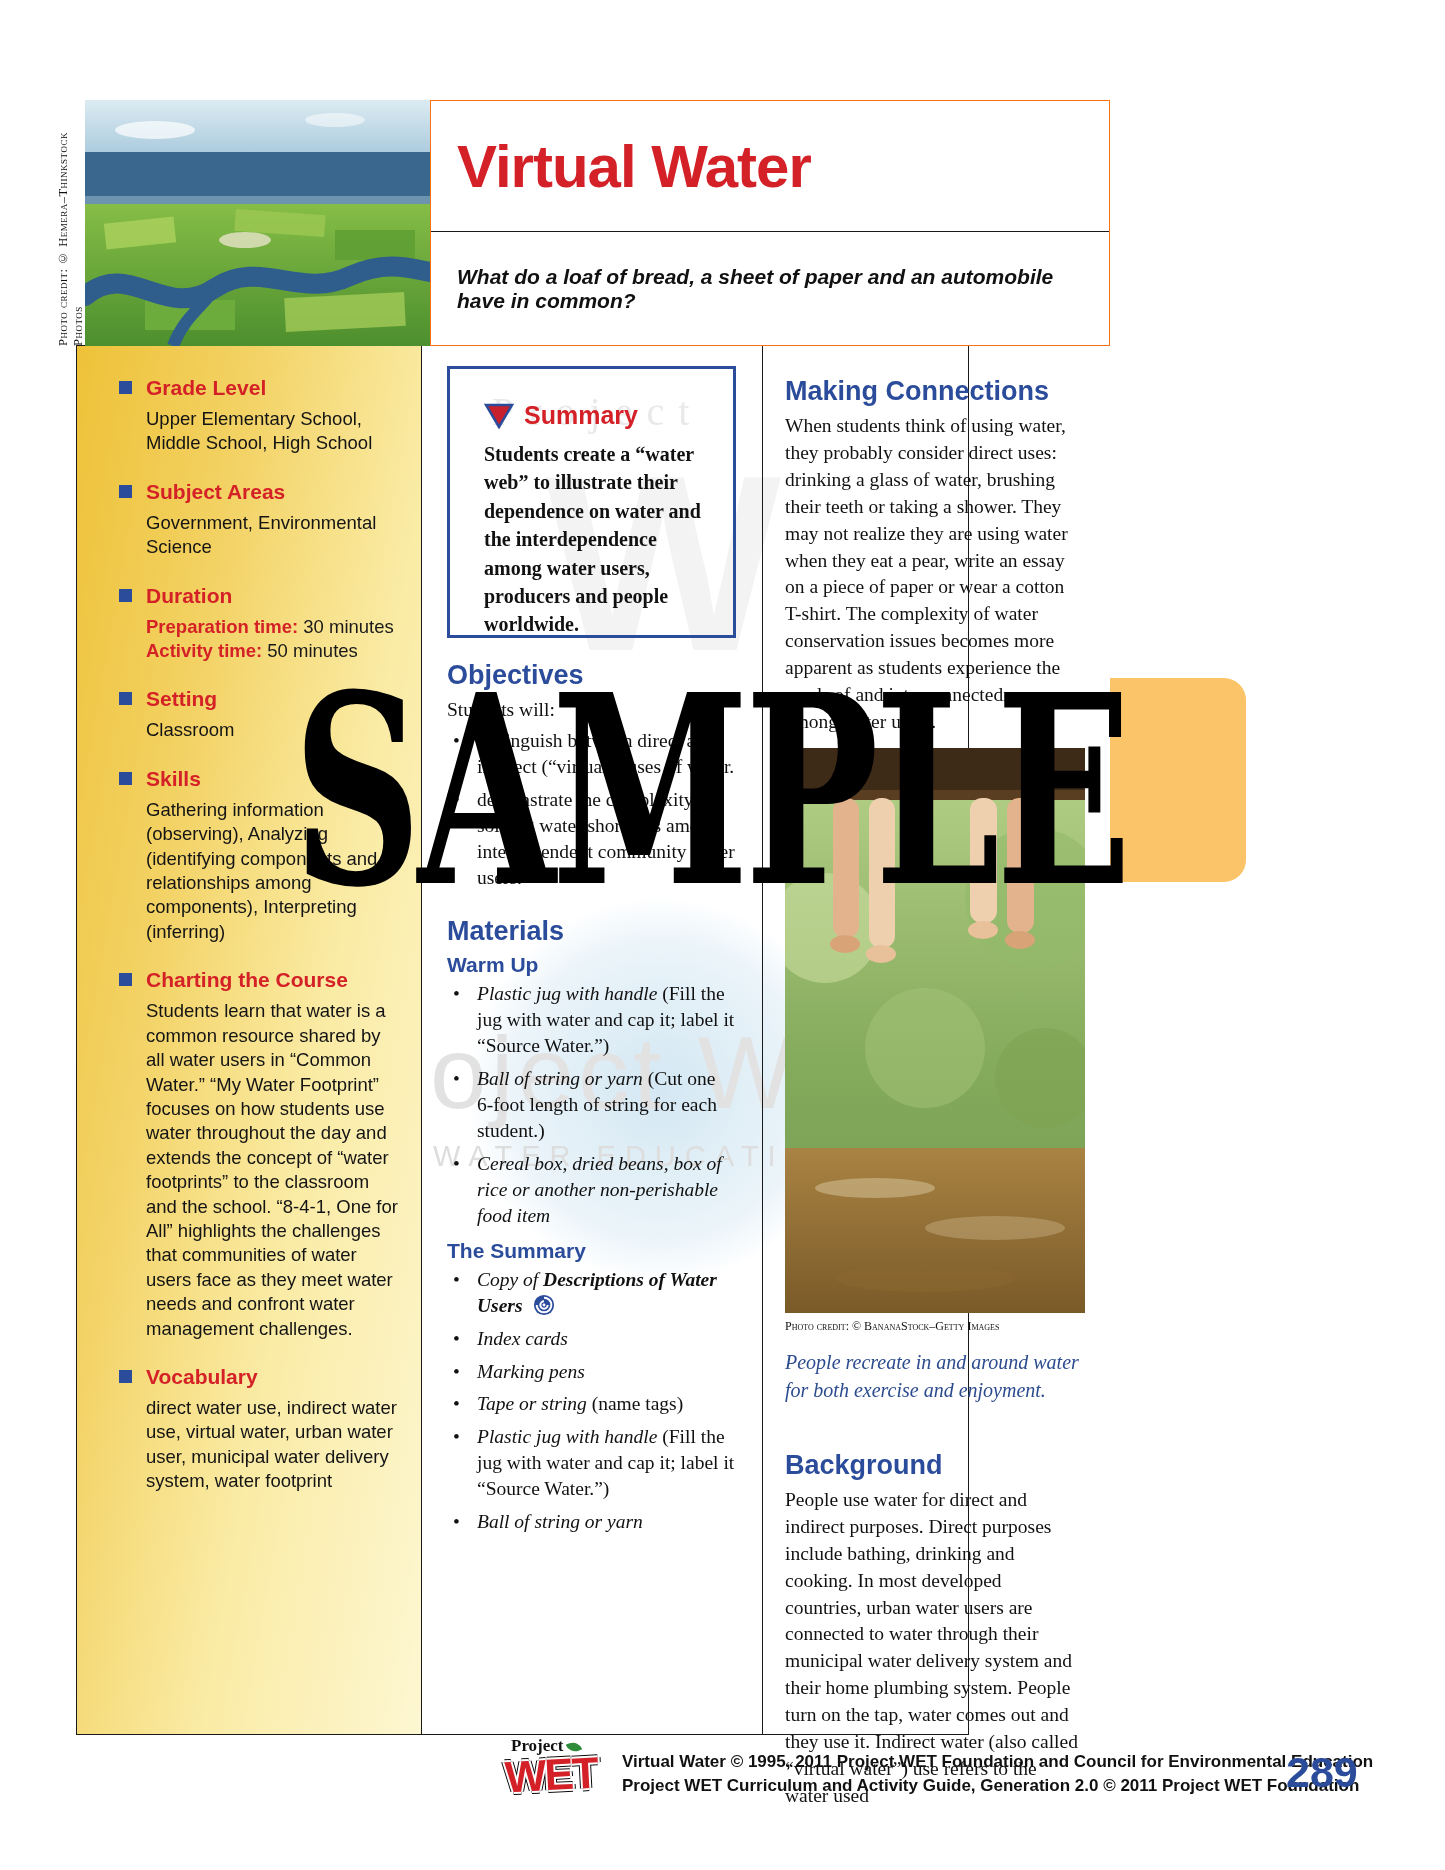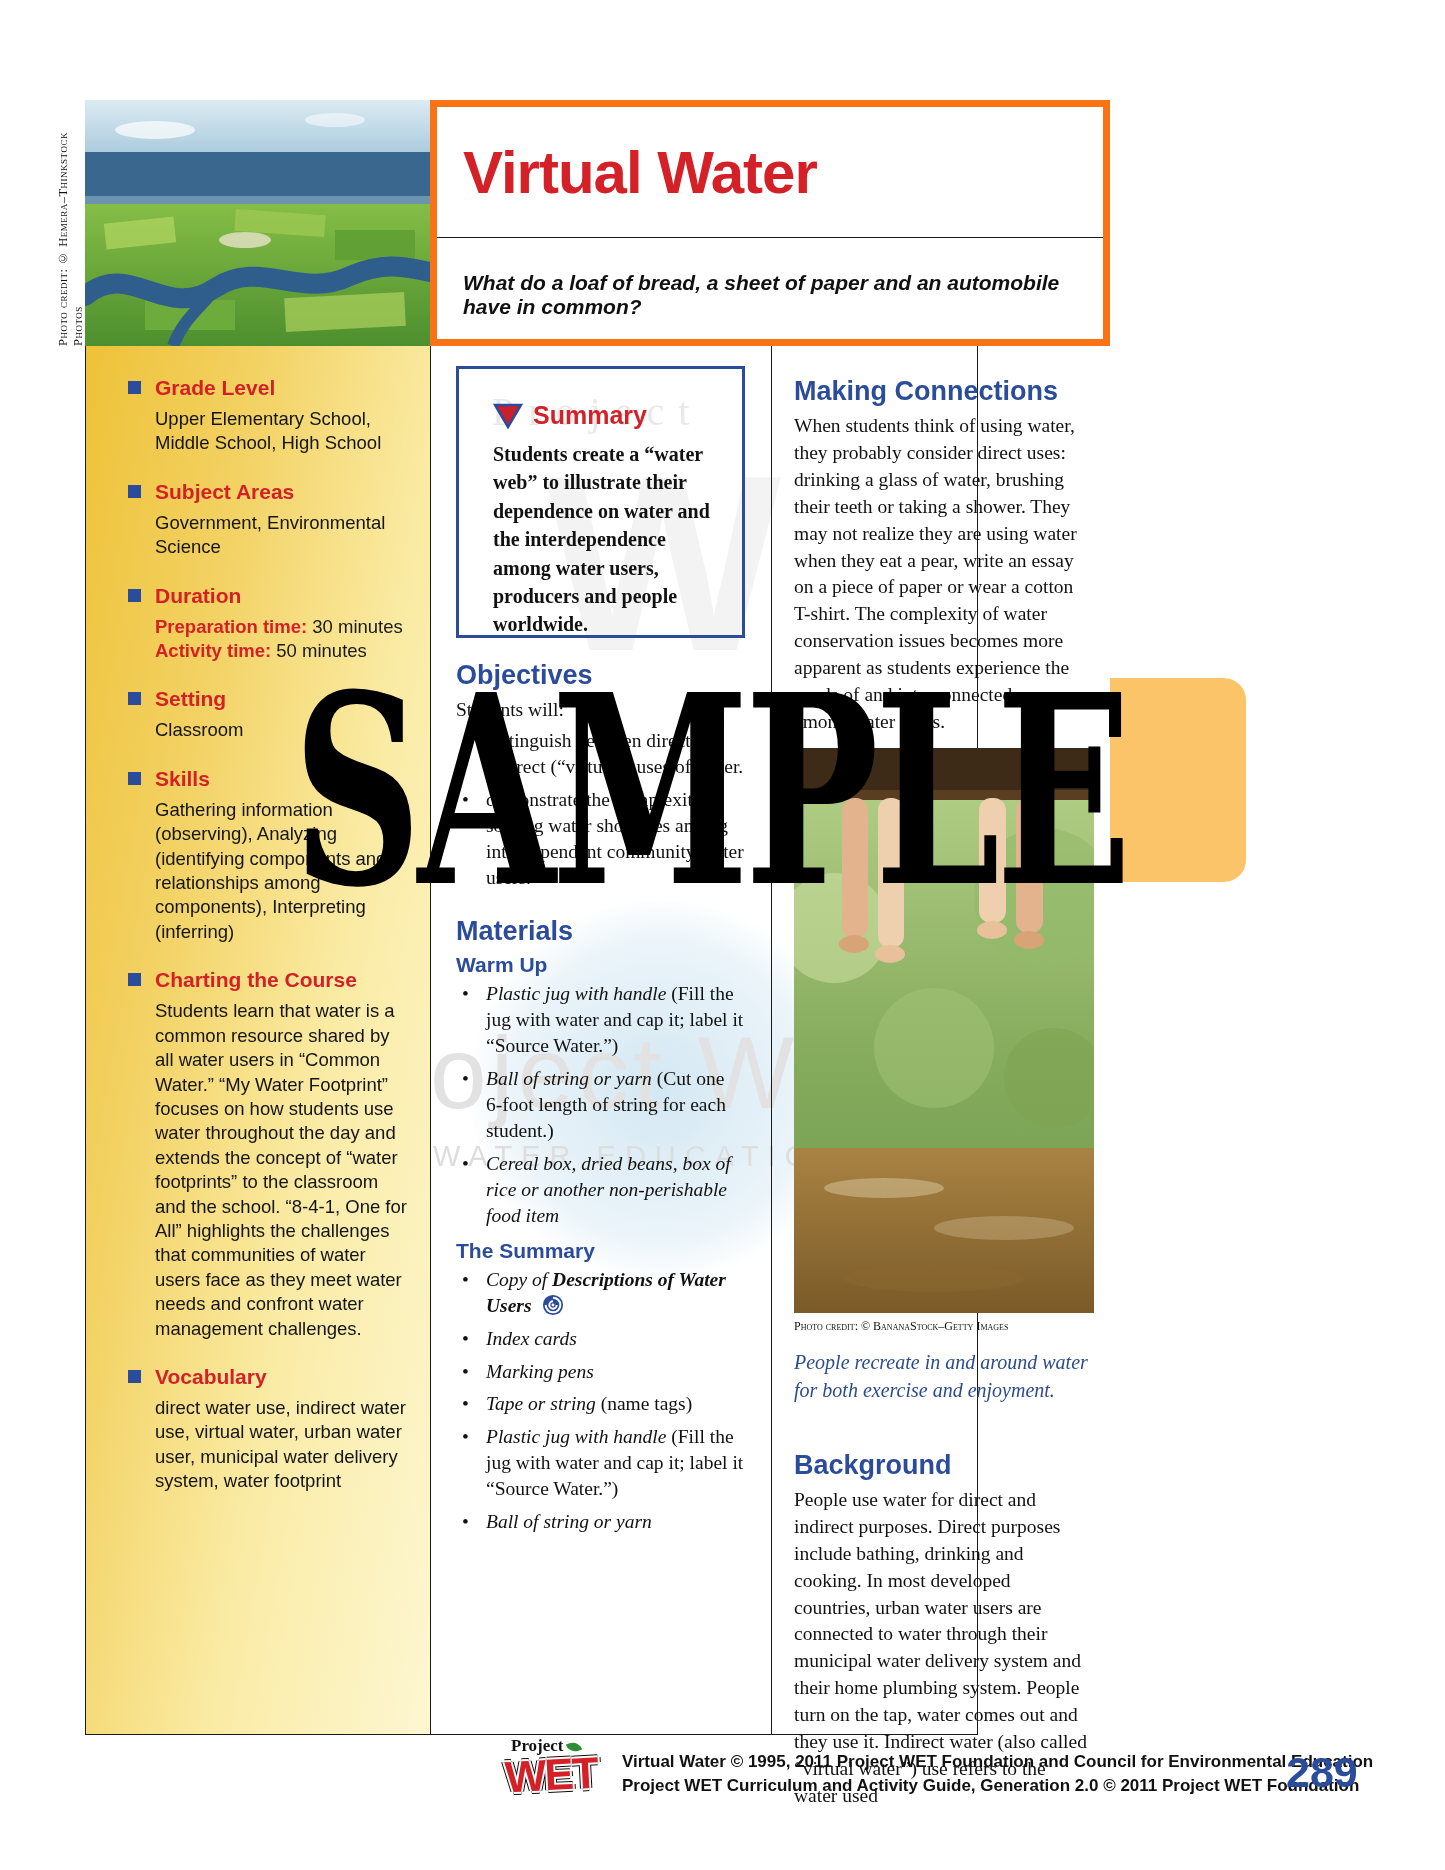--- a/index.html
+++ b/index.html
@@ -5,28 +5,28 @@
   html,body{margin:0;padding:0;background:#ffffff;}
   .page{position:relative;width:1445px;height:1870px;background:#ffffff;overflow:hidden;
         font-family:"Liberation Sans",sans-serif;color:#1a1a1a;}
   
   .left-photo{position:absolute;left:85px;top:100px;width:345px;height:246px;z-index:3;}
   .left-credit{position:absolute;left:56px;top:100px;height:246px;z-index:3;
       writing-mode:vertical-rl;transform:rotate(180deg);
       font-family:"Liberation Serif",serif;font-variant:small-caps;font-size:12.5px;color:#111;
       letter-spacing:.5px;display:flex;align-items:center;}
   .header-box{position:absolute;left:430px;top:100px;width:680px;height:246px;
-      border:7px solid #f97316;box-sizing:border-box;background:#fff;z-index:3;}
+      border:1px solid #f97316;box-sizing:border-box;background:#fff;z-index:3;}
   .title-row{height:131px;border-bottom:1px solid #1a1a1a;box-sizing:border-box;
       display:flex;align-items:center;padding-left:26px;}
   .page-title{font-size:60px;font-weight:bold;color:#d42127;letter-spacing:-1px;}
   .subtitle-row{height:113px;display:flex;align-items:center;padding-left:26px;padding-right:20px;justify-content:center;}
   .subtitle{font-size:21px;font-weight:bold;font-style:italic;color:#111;}
   
-  .content-frame{position:absolute;left:85px;top:345px;width:893px;height:1390px;
+  .content-frame{position:absolute;left:76px;top:345px;width:893px;height:1390px;
       border:1px solid #1a1a1a;box-sizing:border-box;background:transparent;z-index:2;}
   .sidebar{position:absolute;left:0;top:0;width:345px;height:1388px;box-sizing:border-box;
       background:linear-gradient(100deg,#eec238 0%,#f3d264 30%,#faeba4 62%,#fdf7d2 100%);
       border-right:1px solid #1a1a1a;padding:30px 22px 0 42px;z-index:2;}
   .col-middle{position:absolute;left:346px;top:0;width:339px;height:1388px;box-sizing:border-box;
       padding:16px 26px 0 24px;z-index:2;}
   .col-right{position:absolute;left:685px;top:0;width:339px;height:1388px;box-sizing:border-box;
       border-left:1px solid #1a1a1a;padding:18px 20px 0 22px;z-index:2;}
   
   .sb-section{margin-bottom:24px;}

